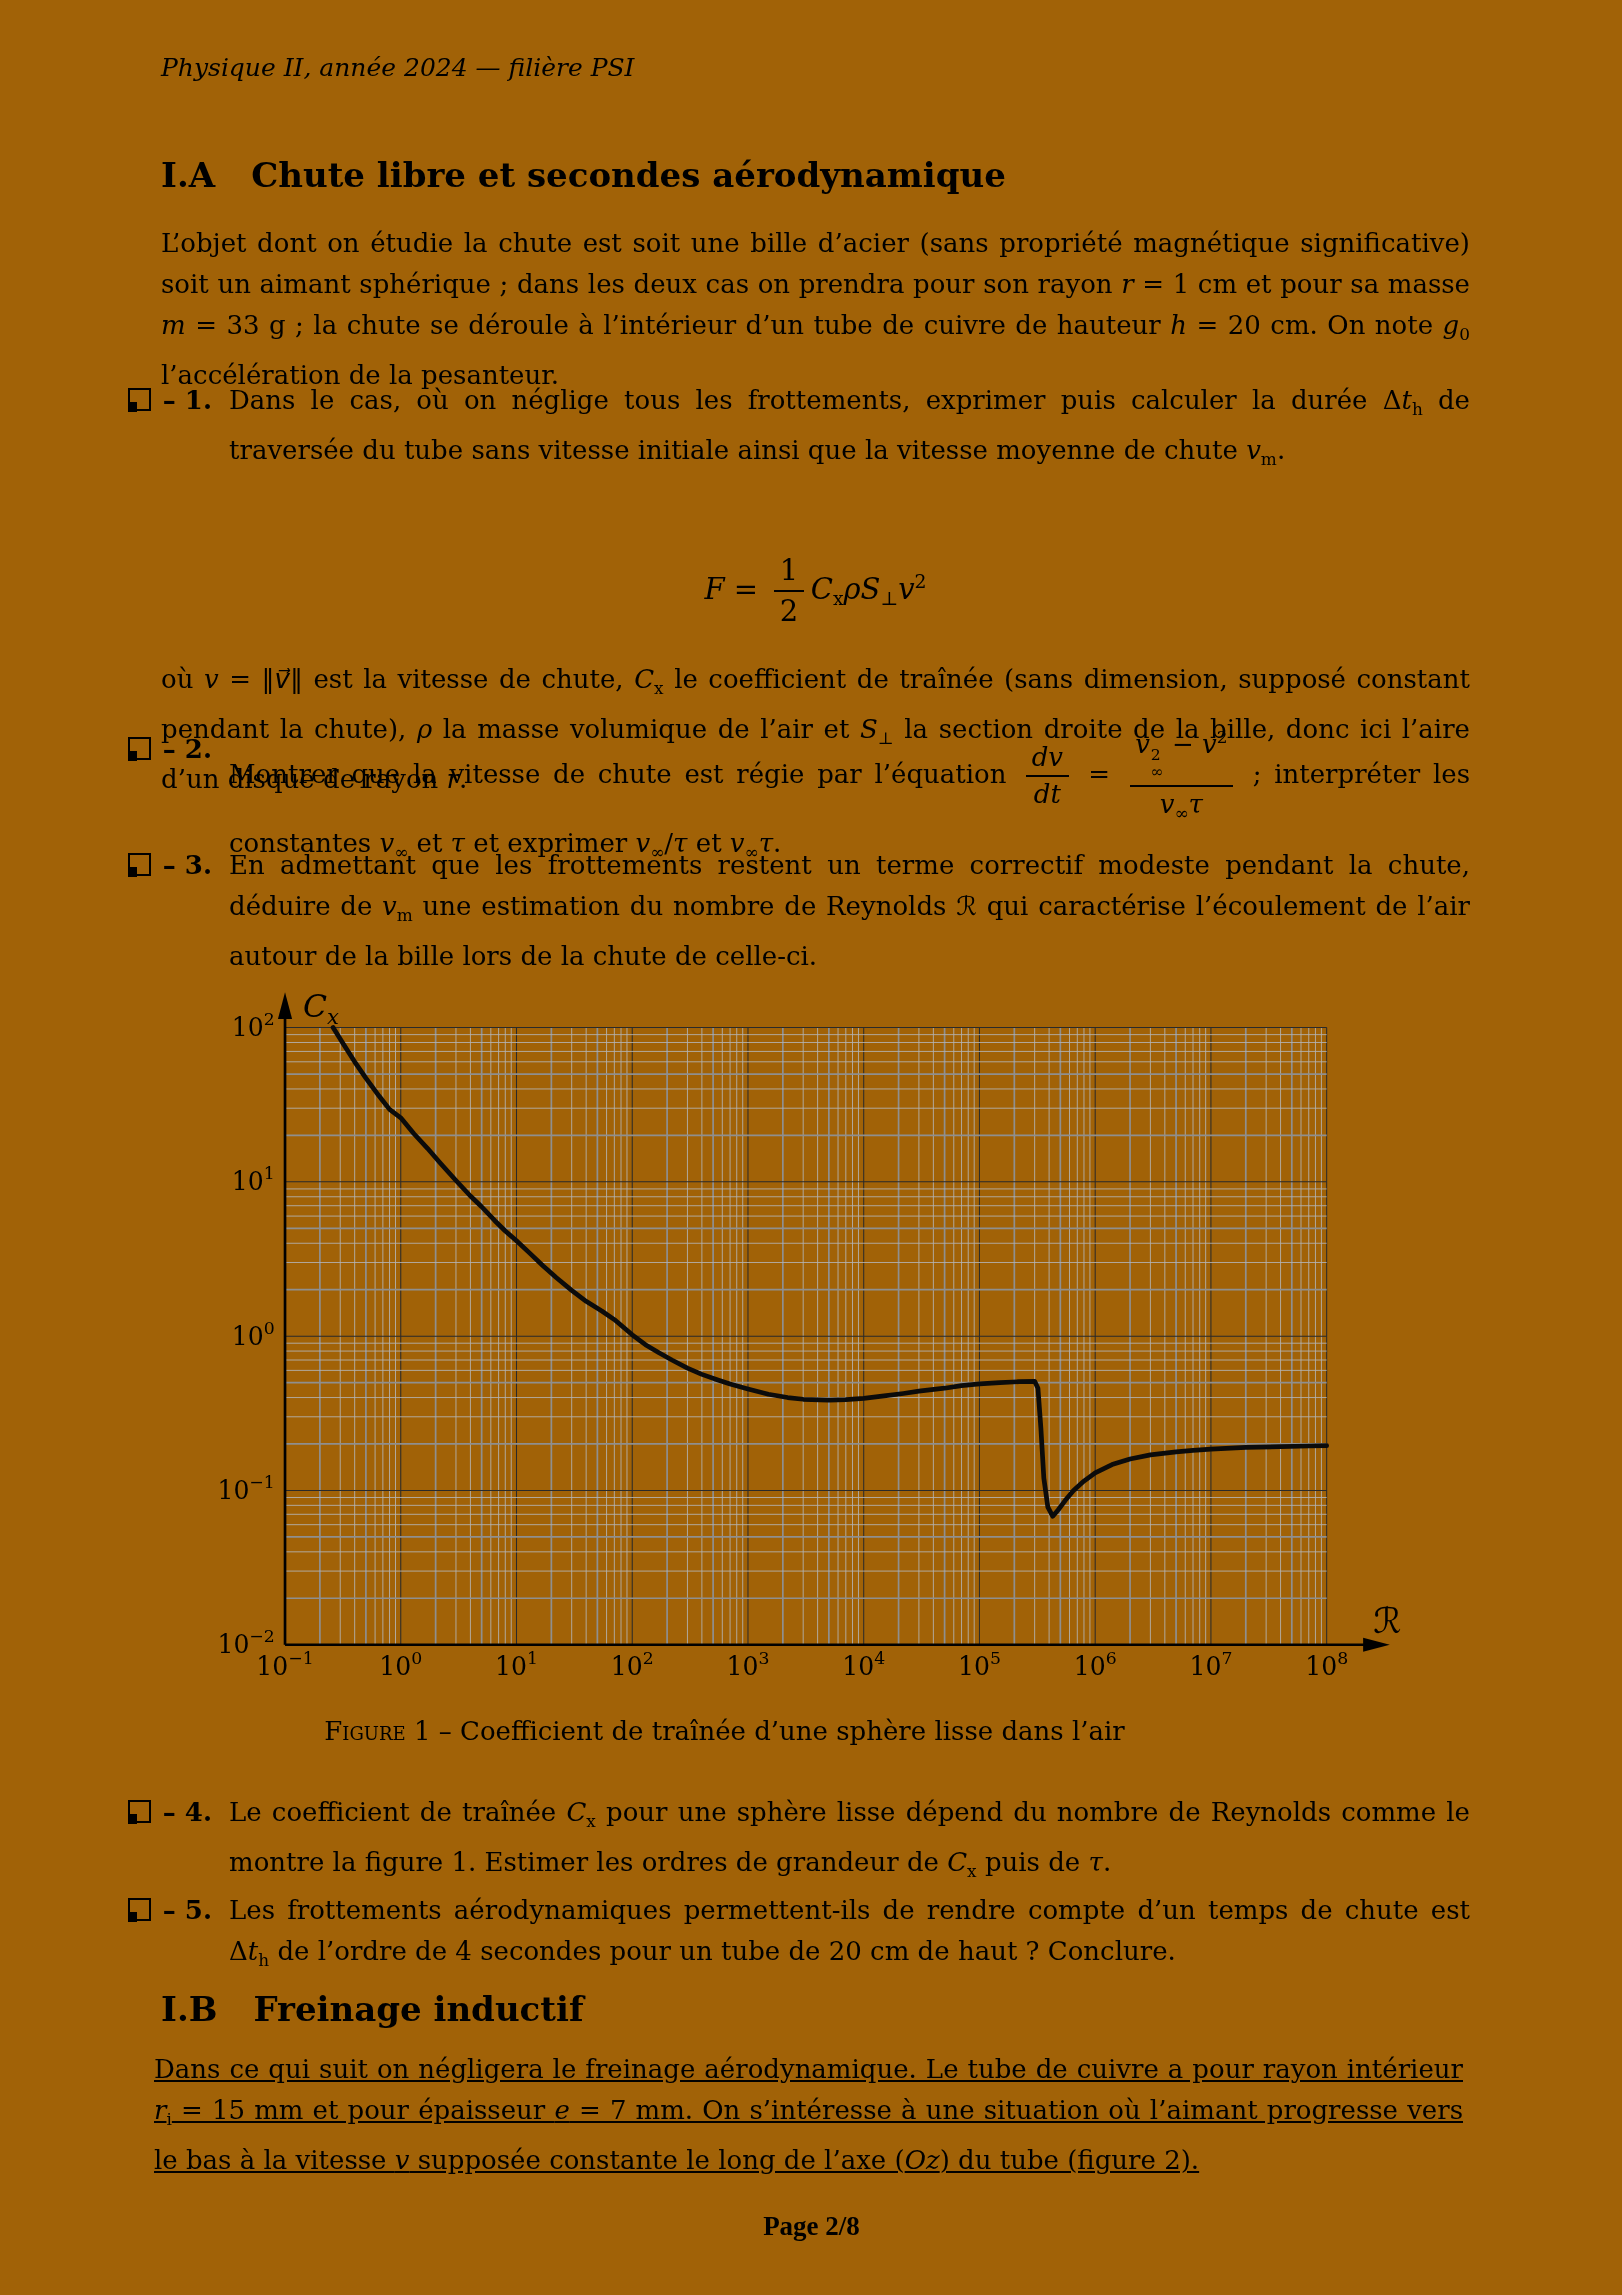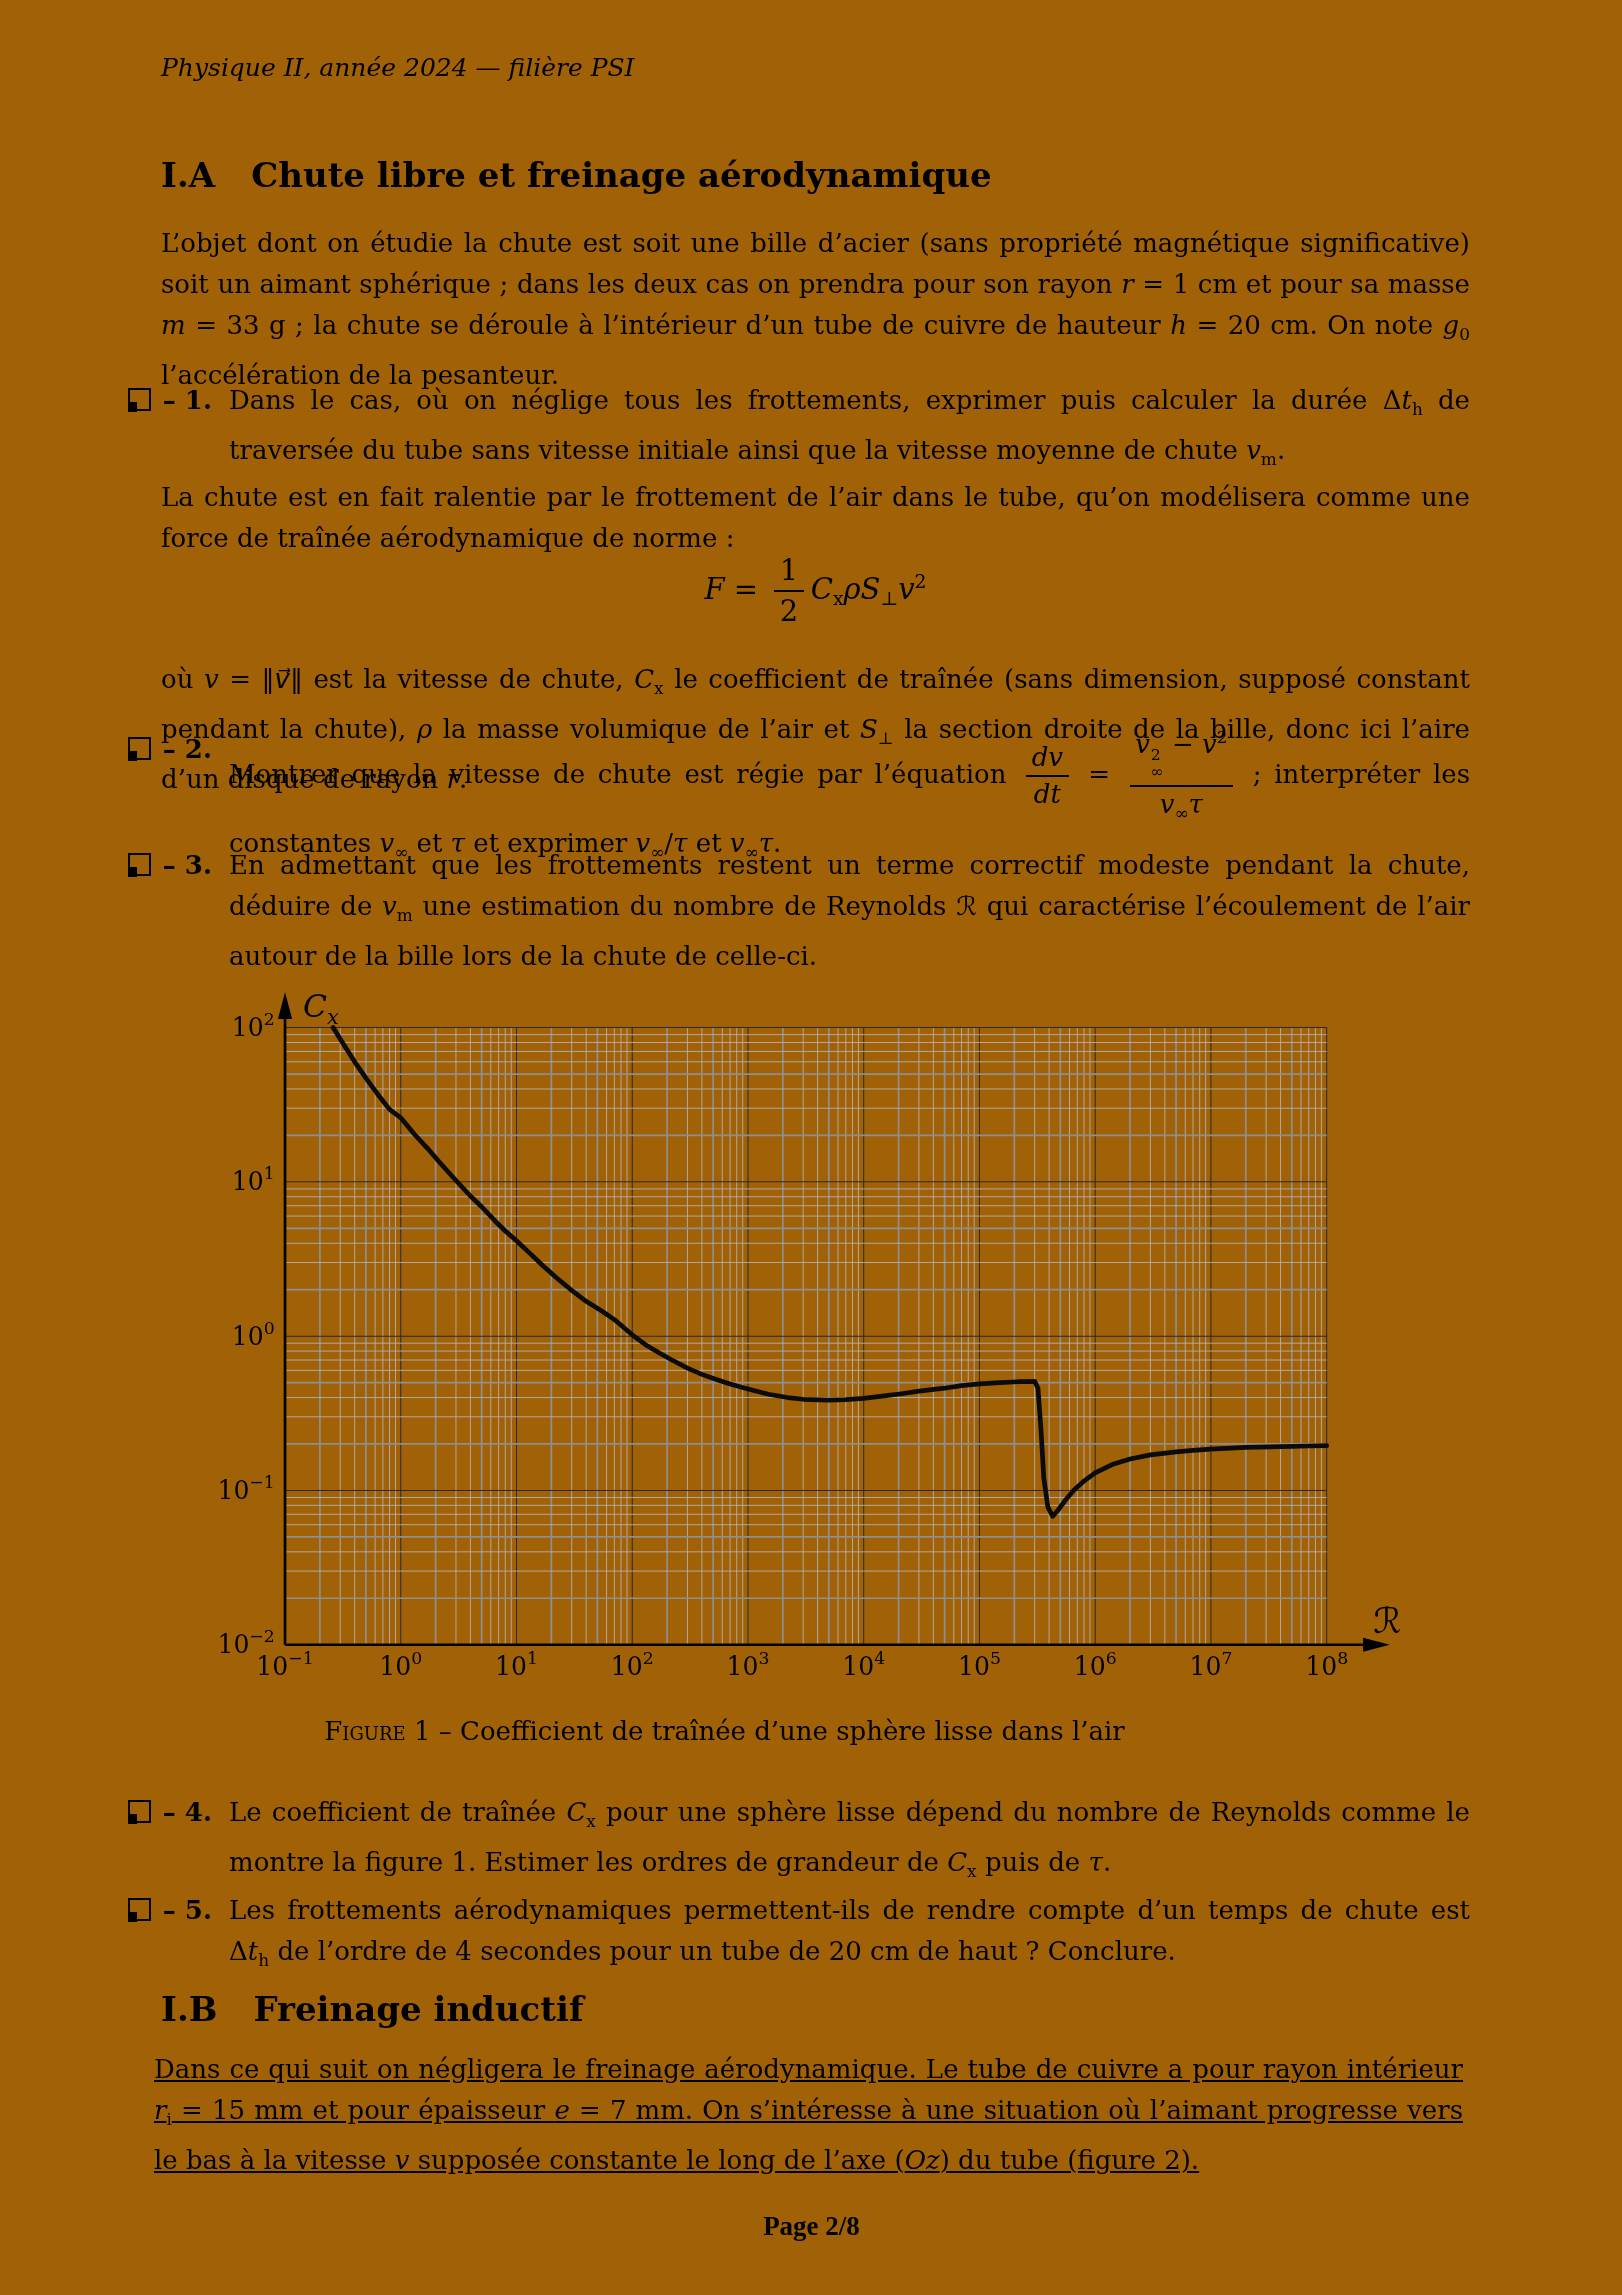--- a/index.html
+++ b/index.html
@@ -55,31 +55,30 @@
   #chart-svg text.xlab{font-size:45px;font-family:"DejaVu Sans","DejaVu Serif",sans-serif;}
 </style>
 </head>
 <body>
 
 <div class="page">
 
   <div id="header" class="block">Physique II, année 2024 — filière PSI</div>
 
   <div id="secA" class="block">
-    <span class="sec-num">I.A</span><span>Chute libre et freinage aérodynamique</span>
+    <span class="sec-num">I.A</span><span>Chute libre et secondes aérodynamique</span>
   </div>
 
   <div id="p1" class="block body-text">L’objet dont on étudie la chute est soit une bille d’acier (sans propriété magnétique significative) soit un aimant sphérique ; dans les deux cas on prendra pour son rayon <i>r</i> = 1 cm et pour sa masse <i>m</i> = 33 g ; la chute se déroule à l’intérieur d’un tube de cuivre de hauteur <i>h</i> = 20 cm. On note <i>g</i><sub>0</sub> l’accélération de la pesanteur.</div>
 
   <div id="q1" class="block question">
     <span class="qmarker"><span class="qbox"></span><span>– 1.</span></span>
     <div class="qbody">Dans le cas, où on néglige tous les frottements, exprimer puis calculer la durée Δ<i>t</i><sub>h</sub> de traversée du tube sans vitesse initiale ainsi que la vitesse moyenne de chute <i>v</i><sub>m</sub>.</div>
   </div>
 
-  <div id="p2" class="block body-text">La chute est en fait ralentie par le frottement de l’air dans le tube, qu’on modélisera comme une force de traînée aérodynamique de norme :</div>
 
   <div id="formula" class="block"><i>F</i> = <span class="mfrac"><span class="n">1</span><span class="d">2</span></span><i>C</i><sub>x</sub><i>ρS</i><sub>⊥</sub><i>v</i><sup>2</sup></div>
 
   <div id="p3" class="block body-text">où <i>v</i> = ‖<i>v⃗</i>‖ est la vitesse de chute, <i>C</i><sub>x</sub> le coefficient de traînée (sans dimension, supposé constant pendant la chute), <i>ρ</i> la masse volumique de l’air et <i>S</i><sub>⊥</sub> la section droite de la bille, donc ici l’aire d’un disque de rayon <i>r</i>.</div>
 
   <div id="q2" class="block question">
     <span class="qmarker"><span class="qbox"></span><span>– 2.</span></span>
     <div class="qbody">Montrer que la vitesse de chute est régie par l’équation <span class="mfrac"><span class="n"><i>dv</i></span><span class="d"><i>dt</i></span></span> = <span class="mfrac"><span class="n"><i>v</i><span class="ssk">
               <span>2</span>
               <span>∞</span>

